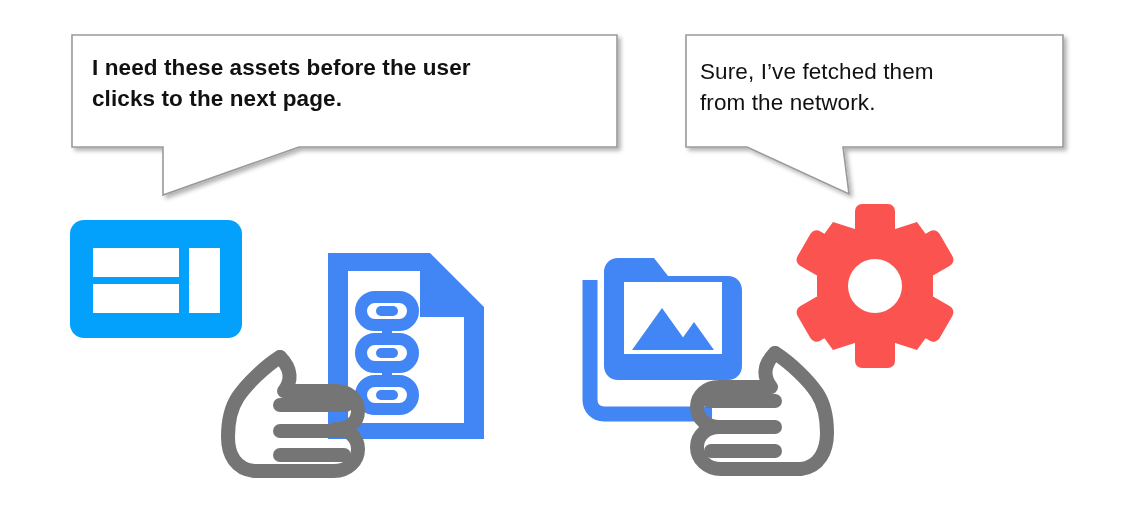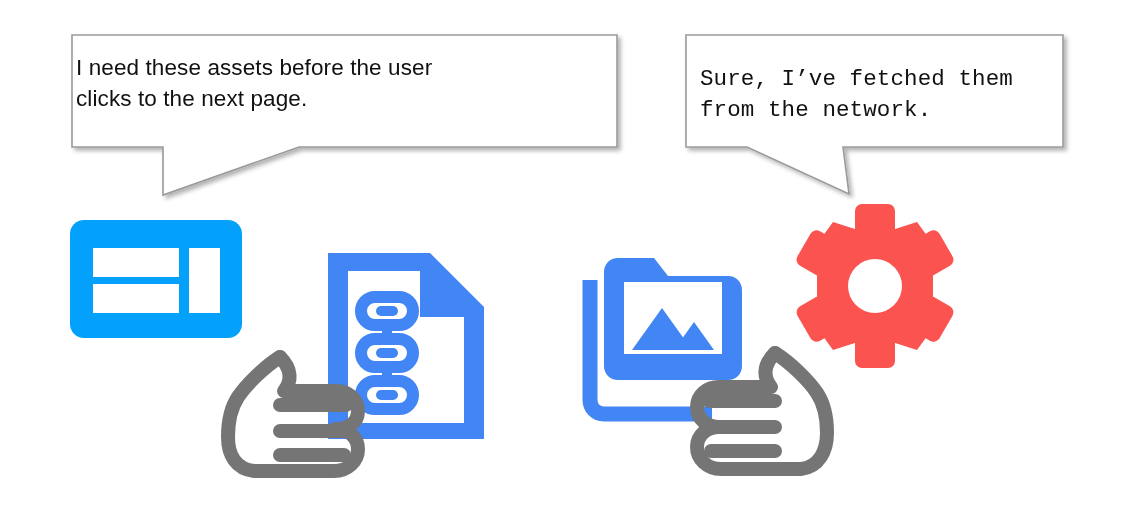--- a/index.html
+++ b/index.html
@@ -29,22 +29,22 @@
     pointer-events: none;
   }
   .bubble-text {
     position: absolute;
     color: #111111;
     font-size: 22.5px;
     line-height: 31px;
     letter-spacing: 0.1px;
     white-space: pre-line;
   }
-  #bubble-left-text  { left: 76px;  top: 52px;  width: 520px; }
-  #bubble-right-text { left: 700px; top: 64px;  width: 350px; font-family: Liberation Mono, monospace; }
+  #bubble-left-text  { left: 92px;  top: 52px;  width: 520px; font-weight: bold; }
+  #bubble-right-text { left: 700px; top: 56px;  width: 350px; }
 
   
   .icon {
     position: absolute;
   }
   #layout-icon   { left: 70px;  top: 220px; width: 172px; height: 118px; }
   #doc-icon      { left: 318px; top: 243px; width: 176px; height: 206px; }
   #hand-doc      { left: 218px; top: 345px; width: 160px; height: 140px; }
   #photo-icon    { left: 582px; top: 250px; width: 172px; height: 170px; }
   #hand-photo    { left: 675px; top: 343px; width: 162px; height: 142px; }

